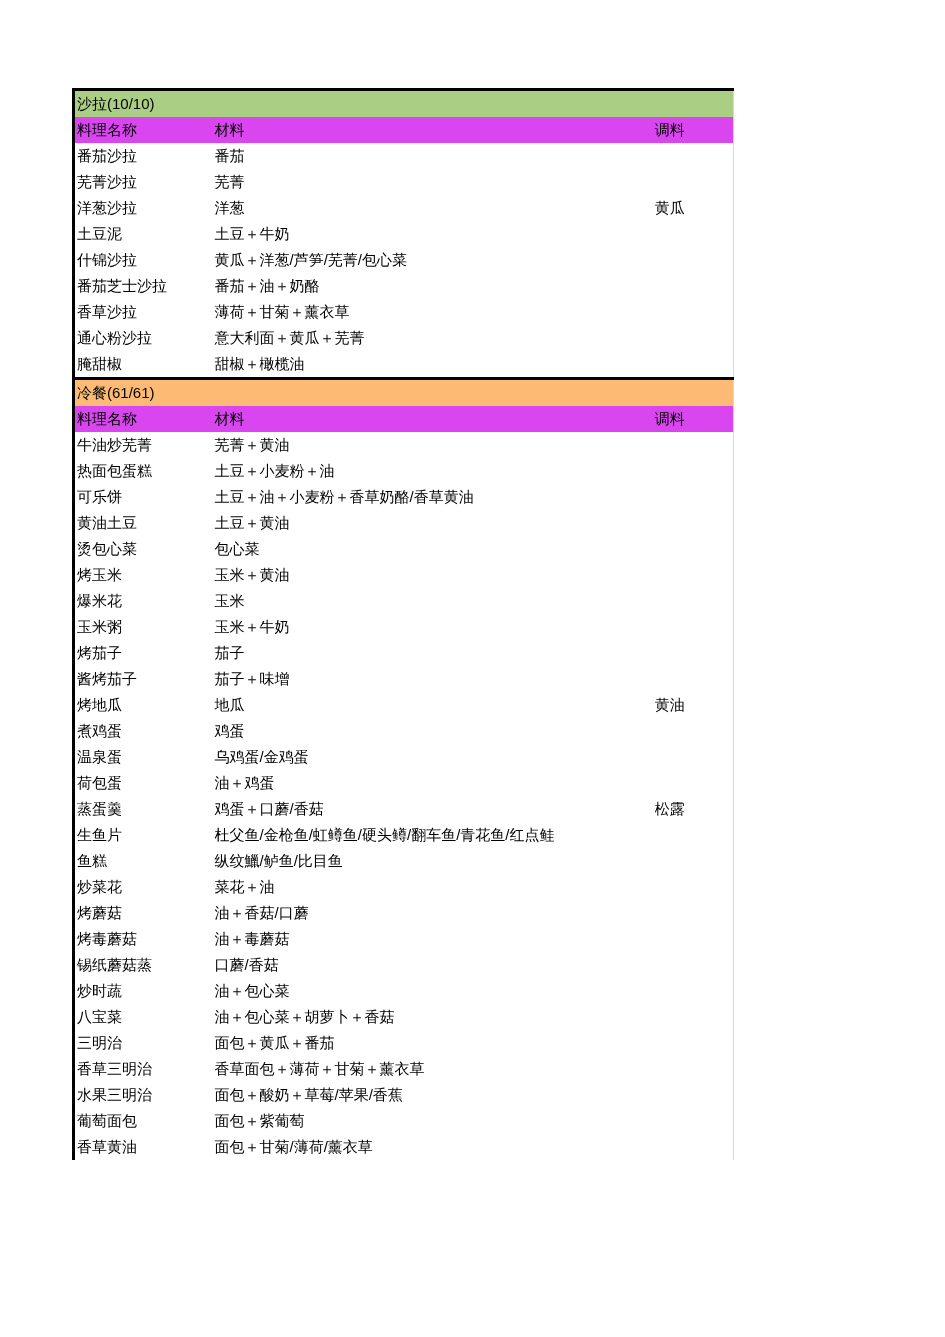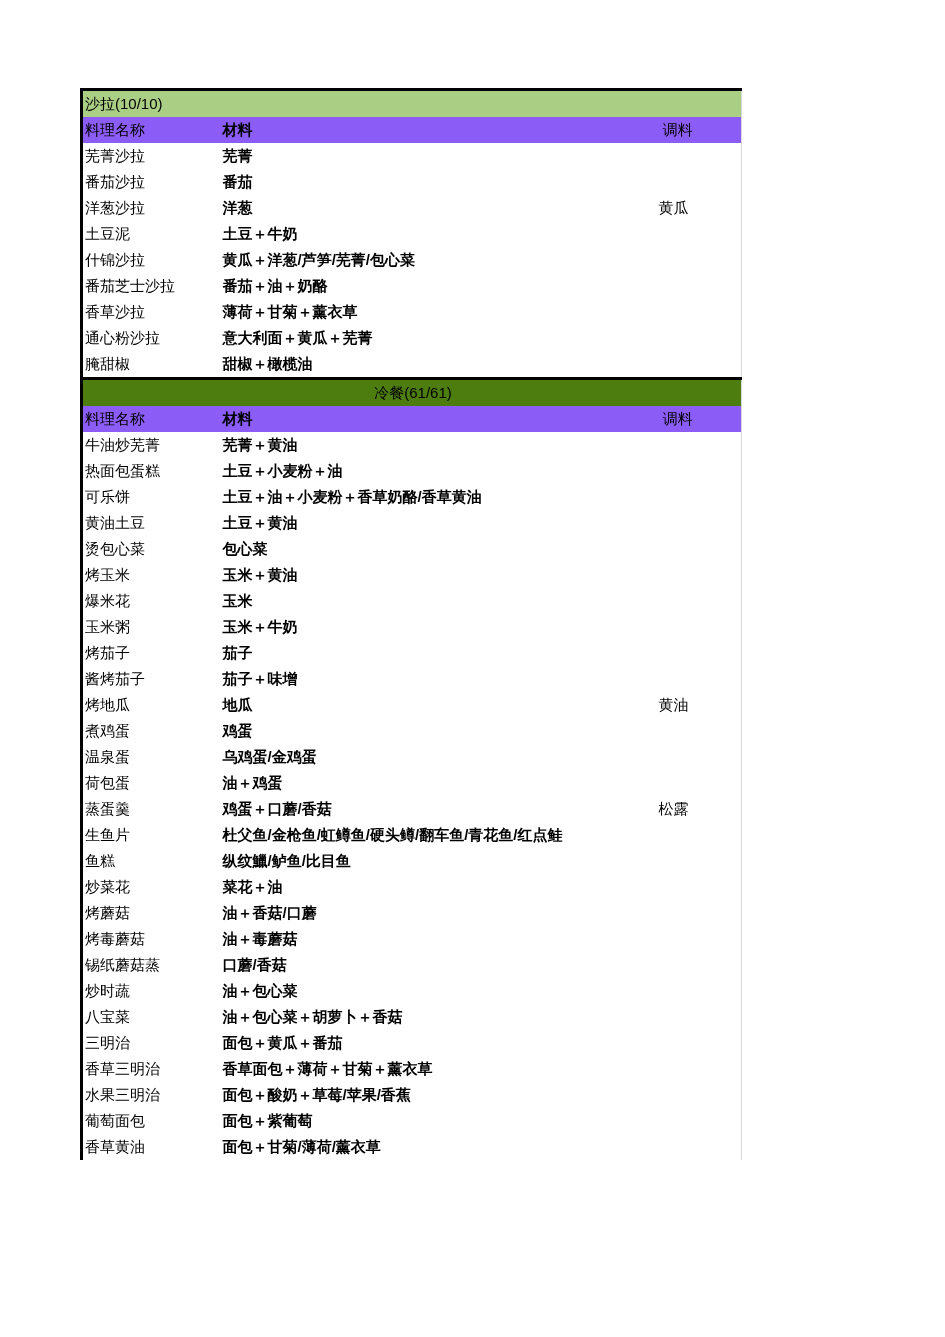--- a/index.html
+++ b/index.html
@@ -8,21 +8,21 @@
     background: #ffffff;
   }
   body {
     width: 945px;
     height: 1337px;
     overflow: hidden;
     font-family: "Liberation Sans", "DejaVu Sans", sans-serif;
   }
   .sheet {
     position: absolute;
-    left: 80px;
+    left: 72px;
     top: 88px;
     width: 660px;
     background: #ffffff;
   }
   .grid {
     border-collapse: collapse;
     table-layout: fixed;
     width: 660px;
     border-left: 3px solid #000000;
     border-right: 1px solid #d9d9d9;
@@ -40,29 +40,29 @@
     white-space: nowrap;
     overflow: visible;
     vertical-align: middle;
   }
 
   tr.section-title td {
     font-size: 15px;
     border-top: 3px solid #000000;
   }
   tr.section-title.salad td { background: #a9ce84; }
-  tr.section-title.cold  td { background: #4d7c0f; text-align: center; }
+  tr.section-title.cold  td { background: #fdba74; }
 
   tr.col-head td {
-    background: #8b5cf6;
+    background: #d946ef;
     font-size: 15px;
   }
 
-  td.c-mat-cell   { padding-left: 1px; font-weight: bold; }
-  td.c-spice-cell { text-align: left; padding-right: 44px; }
+  td.c-mat-cell   { padding-left: 1px; }
+  td.c-spice-cell { text-align: center; padding-right: 44px; }
   tr.col-head td.c-spice-cell { text-align: center; padding-right: 44px; }
 
   .clip-bottom {
     position: absolute;
     left: 0;
     top: 1250px;
     width: 945px;
     height: 87px;
     background: #ffffff;
   }
@@ -80,27 +80,27 @@
     <tbody id="tbody">
         <tr class="section-title salad">
           <td colspan="3">沙拉(10/10)</td>
         </tr>
         <tr class="col-head">
           <td>料理名称</td>
           <td class="c-mat-cell">材料</td>
           <td class="c-spice-cell">调料</td>
         </tr>
         <tr>
+          <td>番茄沙拉</td>
+          <td class="c-mat-cell">番茄</td>
+          <td class="c-spice-cell"></td>
+        </tr>
+        <tr>
           <td>芜菁沙拉</td>
           <td class="c-mat-cell">芜菁</td>
-          <td class="c-spice-cell"></td>
-        </tr>
-        <tr>
-          <td>番茄沙拉</td>
-          <td class="c-mat-cell">番茄</td>
           <td class="c-spice-cell"></td>
         </tr>
         <tr>
           <td>洋葱沙拉</td>
           <td class="c-mat-cell">洋葱</td>
           <td class="c-spice-cell">黄瓜</td>
         </tr>
         <tr>
           <td>土豆泥</td>
           <td class="c-mat-cell">土豆＋牛奶</td>

